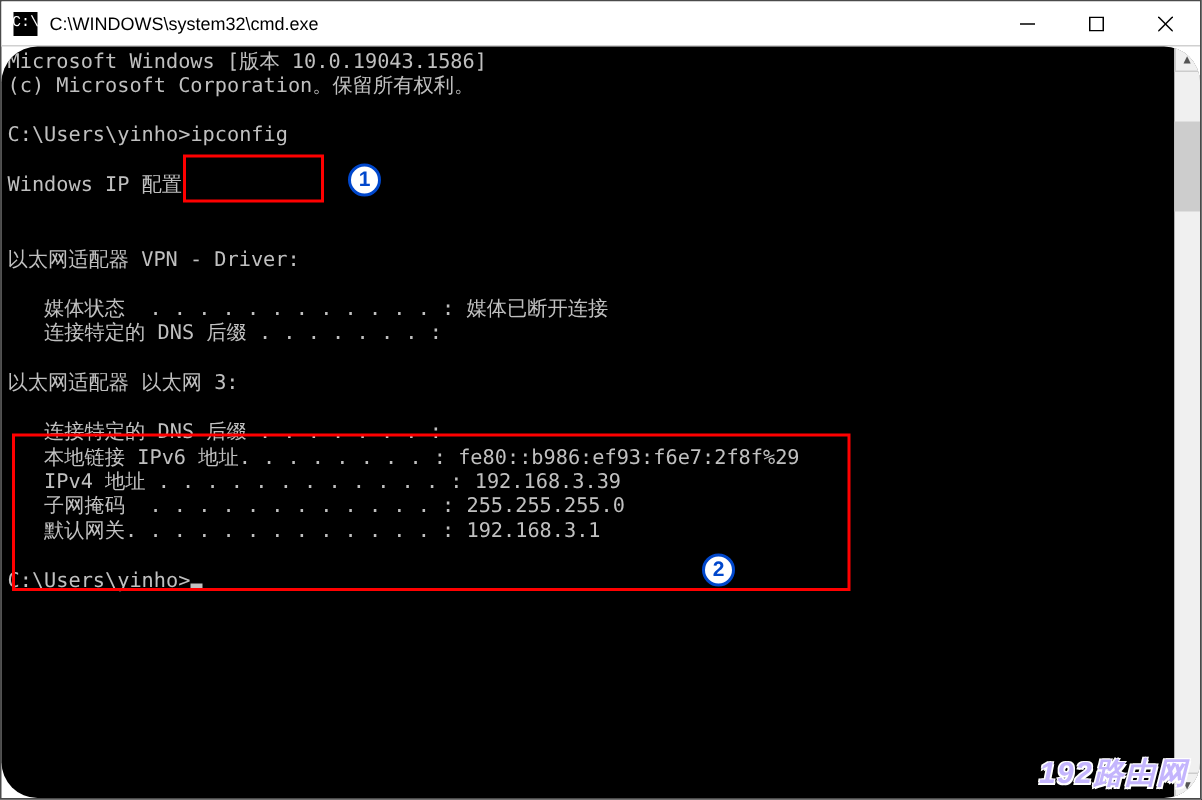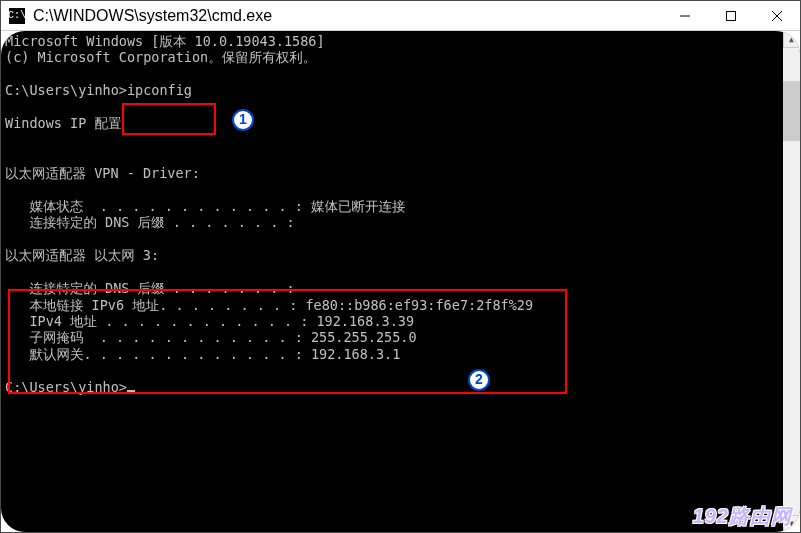--- a/index.html
+++ b/index.html
@@ -33,21 +33,21 @@
   margin-right: 8px;
   display: flex;
   align-items: center;
   justify-content: center;
   font-size: 10px;
   color: #fff;
 }
 .titlebar-title {
   flex: 1;
   font-family: "Segoe UI", Tahoma, sans-serif;
-  font-size: 16px;
+  font-size: 12px;
   color: #000;
 }
 .win-controls {
   display: flex;
   height: 100%;
 }
 .win-btn {
   width: 46px;
   height: 100%;
   display: flex;

